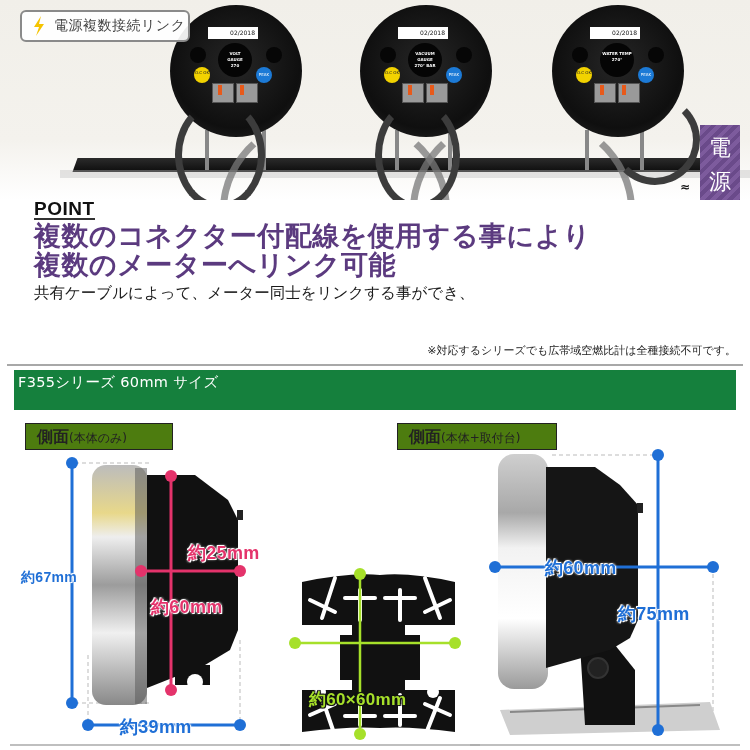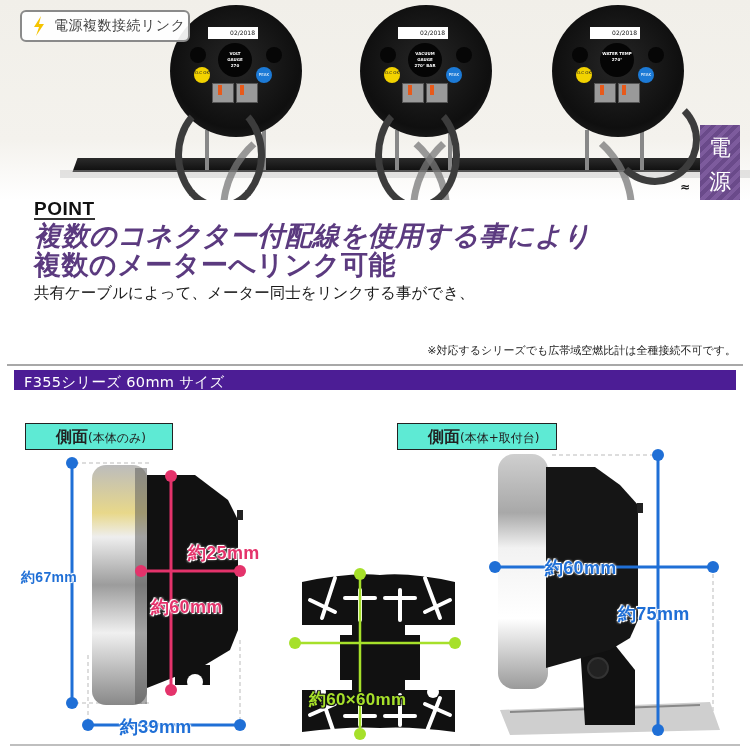--- a/index.html
+++ b/index.html
@@ -38,32 +38,32 @@
 
   .power-tag { position: absolute; left: 700px; top: 125px; width: 40px; height: 85px;
     background: repeating-linear-gradient(135deg, #6a4a8a 0 4px, #7d5b9d 4px 8px);
     color: #fff; font-size: 22px; line-height: 34px; text-align: center; padding-top: 6px; }
   .wave { position: absolute; left: 680px; top: 180px; font-size: 12px; color: #111; font-weight: bold; }
 
   
   .point { position: absolute; left: 34px; top: 199px; font-size: 19px; font-weight: bold; color: #111;
     border-bottom: 2px solid #333; line-height: 19px; letter-spacing: .5px; font-family: "Liberation Sans", sans-serif; }
   .headline { position: absolute; left: 34px; font-size: 27px; font-weight: bold; color: #5b3a7f; letter-spacing: .5px; line-height: 30px; }
-  .headline.l1 { top: 221px; font-style: italic; }
+  .headline.l1 { top: 221px; }
   .headline.l2 { top: 250px; }
   .body-text { position: absolute; left: 34px; top: 283px; font-size: 15.5px; color: #1a1a1a; line-height: 20px; }
   .note { position: absolute; right: 14px; top: 343px; font-size: 11px; color: #222; }
 
   .divider { position: absolute; left: 7px; width: 736px; height: 2px; background: #a8a8a8; }
 
-  .section-bar { position: absolute; left: 14px; top: 370px; width: 722px; height: 20px; background: #4c1d95;
-    color: #fff; font-size: 14.5px; line-height: 25px; padding-left: 10px; letter-spacing: .3px; }
-
-  .box-label { position: absolute; border: 1.5px solid #222; background: #5eead4; height: 27px; line-height: 25px;
-    font-size: 16px; font-weight: bold; color: #222; padding-left: 30px; }
+  .section-bar { position: absolute; left: 14px; top: 370px; width: 722px; height: 40px; background: #15803d;
+    color: #fff; font-size: 14.5px; line-height: 25px; padding-left: 4px; letter-spacing: .3px; }
+
+  .box-label { position: absolute; border: 1.5px solid #222; background: #4d7c0f; height: 27px; line-height: 25px;
+    font-size: 16px; font-weight: bold; color: #222; padding-left: 11px; }
   .box-label small { font-size: 12px; font-weight: normal; }
 
   
   .diagram { position: absolute; }
   .dim-label { position: absolute; font-weight: bold; font-family: "Liberation Sans", sans-serif; letter-spacing: .3px; }
   .dim-label.blue { color: #1f6fd6; text-shadow: 0 0 2px #fff, 0 0 3px #fff, 1px 1px 0 #fff, -1px -1px 0 #fff; }
   .dim-label.pink { color: #e4336b; text-shadow: 0 0 2px #fff, 0 0 3px #fff, 1px 1px 0 #fff, -1px -1px 0 #fff; }
   .dim-label.green { color: #a6e02a; text-shadow: 0 0 2px #111, 1px 1px 0 #111, -1px -1px 0 #111, 1px -1px 0 #111, -1px 1px 0 #111; }
 </style>
 </head>

